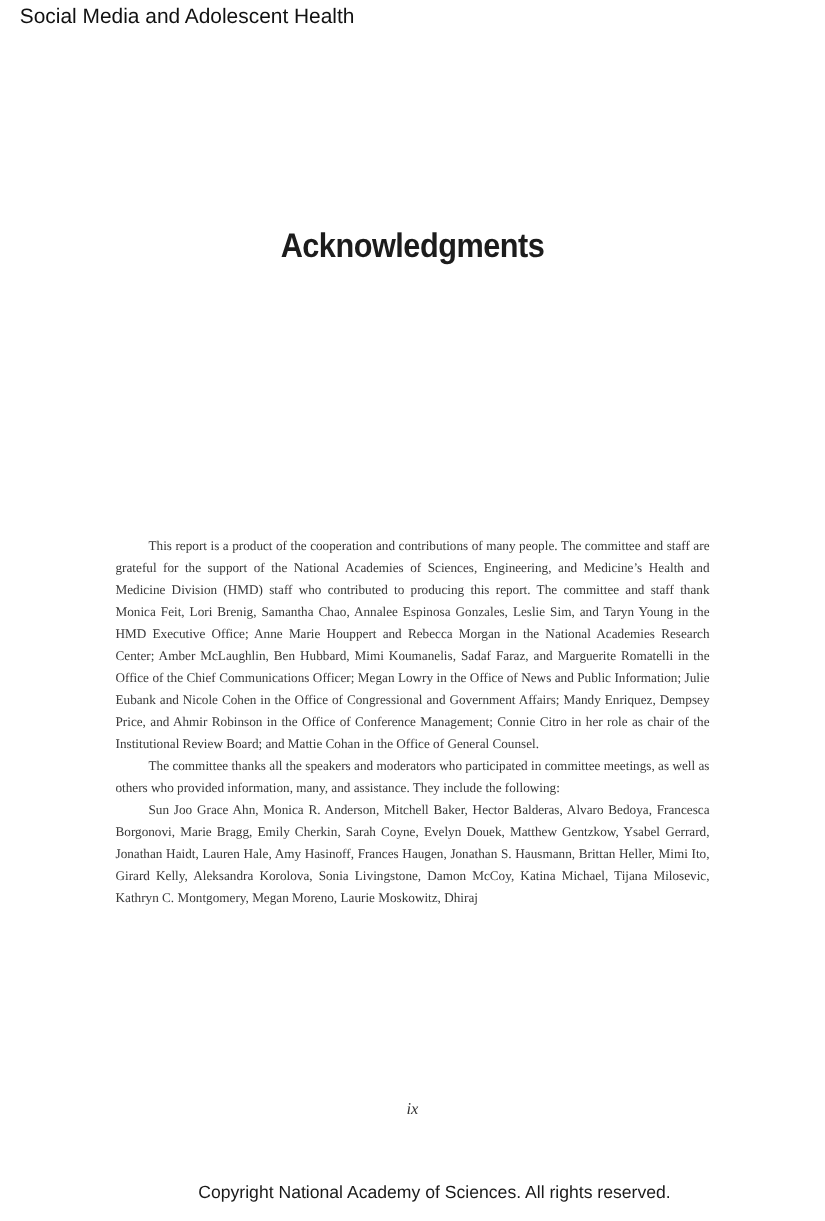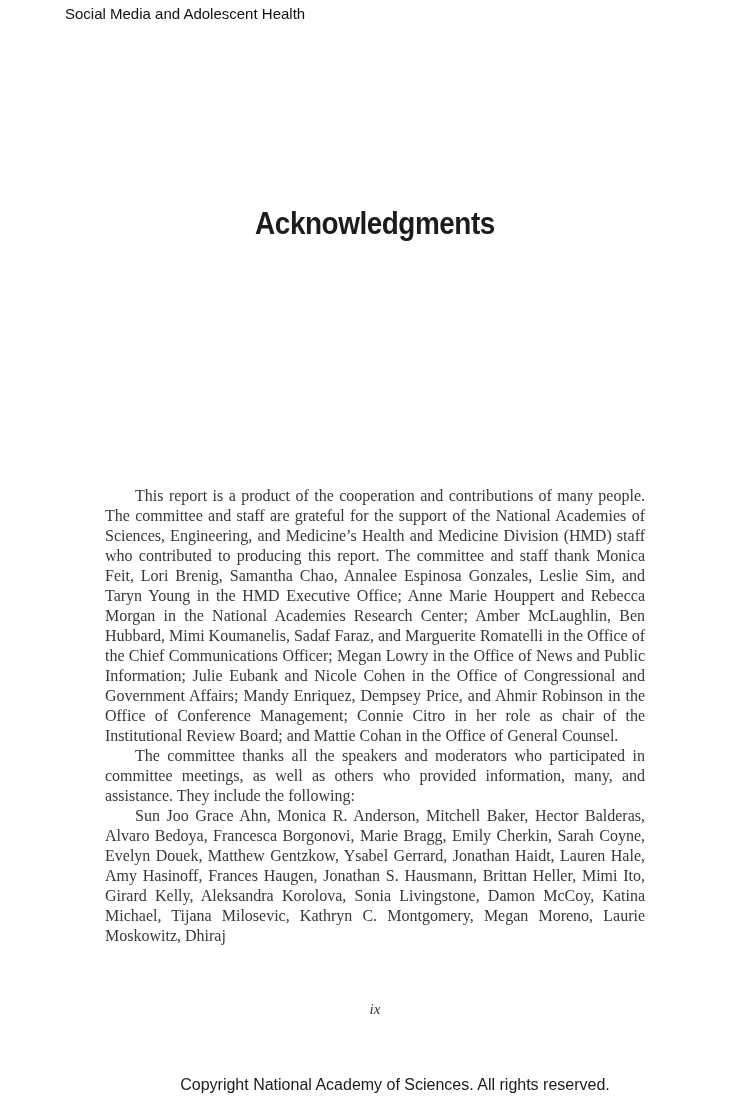--- a/index.html
+++ b/index.html
@@ -13,23 +13,22 @@
     height: 1110px;
     background: #ffffff;
     overflow: hidden;
     font-family: "Liberation Serif", serif;
   }
   .running-head {
     position: absolute;
     top: 5px;
     left: 18px;
     font-family: "Liberation Sans", sans-serif;
-    font-size: 15px;
+    font-size: 19px;
     color: #111111;
-    margin-left: 47px;
   }
   .doc-title {
     position: absolute;
     top: 206px;
     left: 0;
     width: 100%;
     margin: 0;
     text-align: center;
     font-family: "Liberation Sans", sans-serif;
     font-weight: bold;
@@ -37,21 +36,21 @@
     color: #1c1c1c;
     letter-spacing: -0.5px;
     transform: scaleX(0.9);
     transform-origin: center;
   }
   .body-text {
     position: absolute;
     top: 486px;
     left: 105px;
     width: 540px;
-    font-size: 16px;
+    font-size: 12px;
     line-height: 20px;
     color: #383838;
     text-align: justify;
   }
   .body-text p {
     margin: 0;
     text-indent: 30px;
   }
   .page-number {
     position: absolute;

